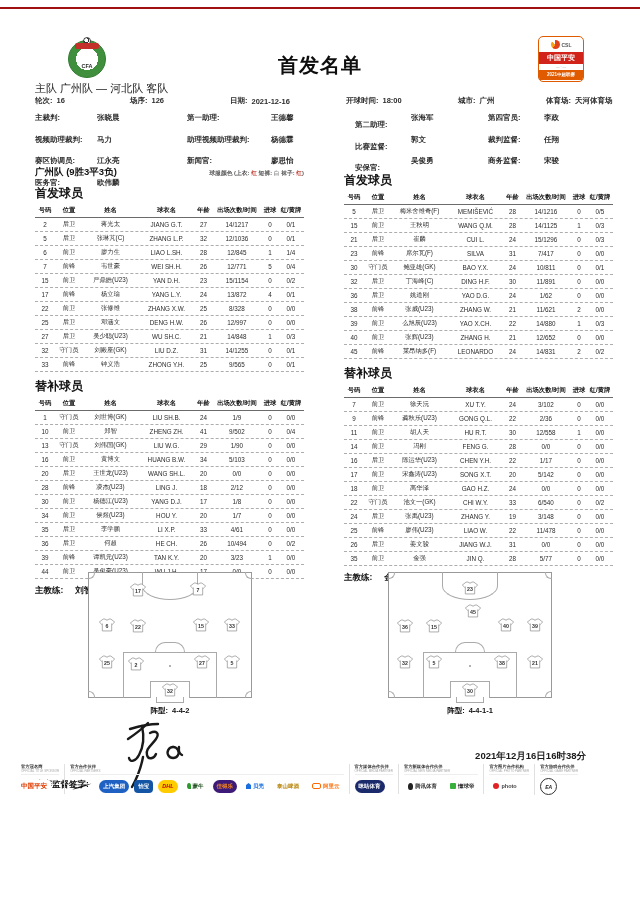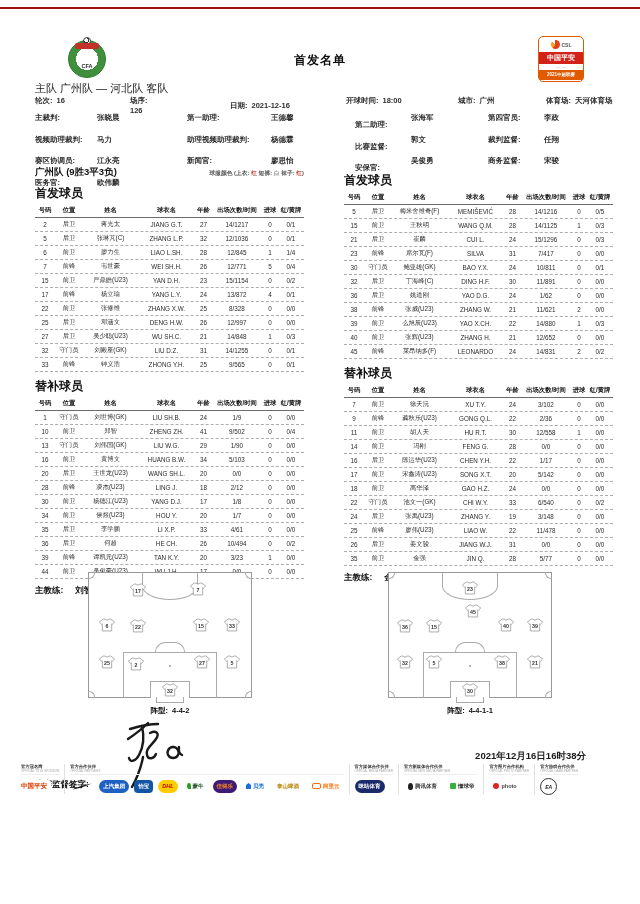--- a/index.html
+++ b/index.html
@@ -2,21 +2,21 @@
 <html><head>
 <meta charset="utf-8">
 <style>
   html,body{margin:0;padding:0;background:#fff;}
   .sheet{width:640px;height:904px;background:#fff;position:relative;overflow:hidden;
          font-family:"Liberation Sans","DejaVu Sans",sans-serif;color:#222;}
   .topline{position:absolute;top:7px;left:0;width:640px;height:2px;background:#a01010;}
 
   
   .title1{position:absolute;top:26px;left:0;width:640px;text-align:center;font-size:17px;font-weight:bold;color:#0d0d0d;letter-spacing:.5px;}
-  .title2{position:absolute;top:52px;left:0;width:640px;text-align:center;font-size:12px;font-weight:bold;color:#0d0d0d;letter-spacing:1px;}
+  .title2{position:absolute;top:52px;left:0;width:640px;text-align:center;font-size:20px;font-weight:bold;color:#0d0d0d;letter-spacing:1px;}
 
   .cfa{position:absolute;left:66px;top:34px;width:42px;height:46px;}
   .cfa .ring{width:38px;height:38px;margin:6px auto 0;border-radius:50%;position:relative;
              background:radial-gradient(circle at 50% 50%, #ffffff 0 11px, #3f8f3c 11px 19px);
              border:1px solid #2f7a2f;box-sizing:border-box;}
   .cfa .ribbon{position:absolute;top:2px;left:50%;transform:translateX(-50%);width:24px;height:6px;background:#c4312b;border-radius:2px;}
   .cfa .ball{position:absolute;top:-4px;left:50%;transform:translateX(-50%);width:8px;height:8px;border-radius:50%;
              background:radial-gradient(circle at 35% 35%, #fff 0 2px, #333 2px 3px, #fff 3px);border:1px solid #444;box-sizing:border-box;}
   .cfa .cfatxt{position:absolute;bottom:8px;left:50%;transform:translateX(-50%);font-size:5.5px;font-weight:bold;color:#2a2a2a;}
 
@@ -28,21 +28,21 @@
   .csl .r2{height:12px;background:#d2231a;color:#fff;font-size:7px;font-weight:bold;line-height:12px;}
   .csl .r3{height:6px;font-size:3.5px;color:#999;line-height:6px;}
   .csl .r4{height:10px;background:#e05a00;color:#fff;font-size:4.5px;font-weight:bold;line-height:10px;}
 
   
   .matchline{position:absolute;top:81px;left:35px;font-size:11px;font-weight:normal;color:#1a1a1a;}
   .infobar{position:absolute;top:96px;left:35px;width:578px;display:flex;font-size:7.5px;font-weight:bold;color:#2e2e2e;}
   .info-pair{display:flex;flex:none;}
   .info-pair .il{margin-right:4px;}
   .infobar .info-pair:nth-child(1){width:95px;}
-  .infobar .info-pair:nth-child(2){width:100px;flex-direction:column;}
+  .infobar .info-pair:nth-child(2){width:100px;}
   .infobar .info-pair:nth-child(3){width:116px;align-items:center;}
   .infobar .info-pair:nth-child(4){width:112px;}
   .infobar .info-pair:nth-child(5){width:88px;}
 
   .officials{position:absolute;top:113px;left:35px;width:578px;display:grid;
              grid-template-columns:152px 168px 133px 125px;row-gap:4.5px;font-size:7.5px;font-weight:bold;color:#2e2e2e;}
   .off-cell{display:flex;}
   .off-cell .ol{flex:none;}
   .officials .off-cell:nth-child(4n+1) .ol{width:62px;}
   .officials .off-cell:nth-child(4n+2) .ol{width:84px;}

